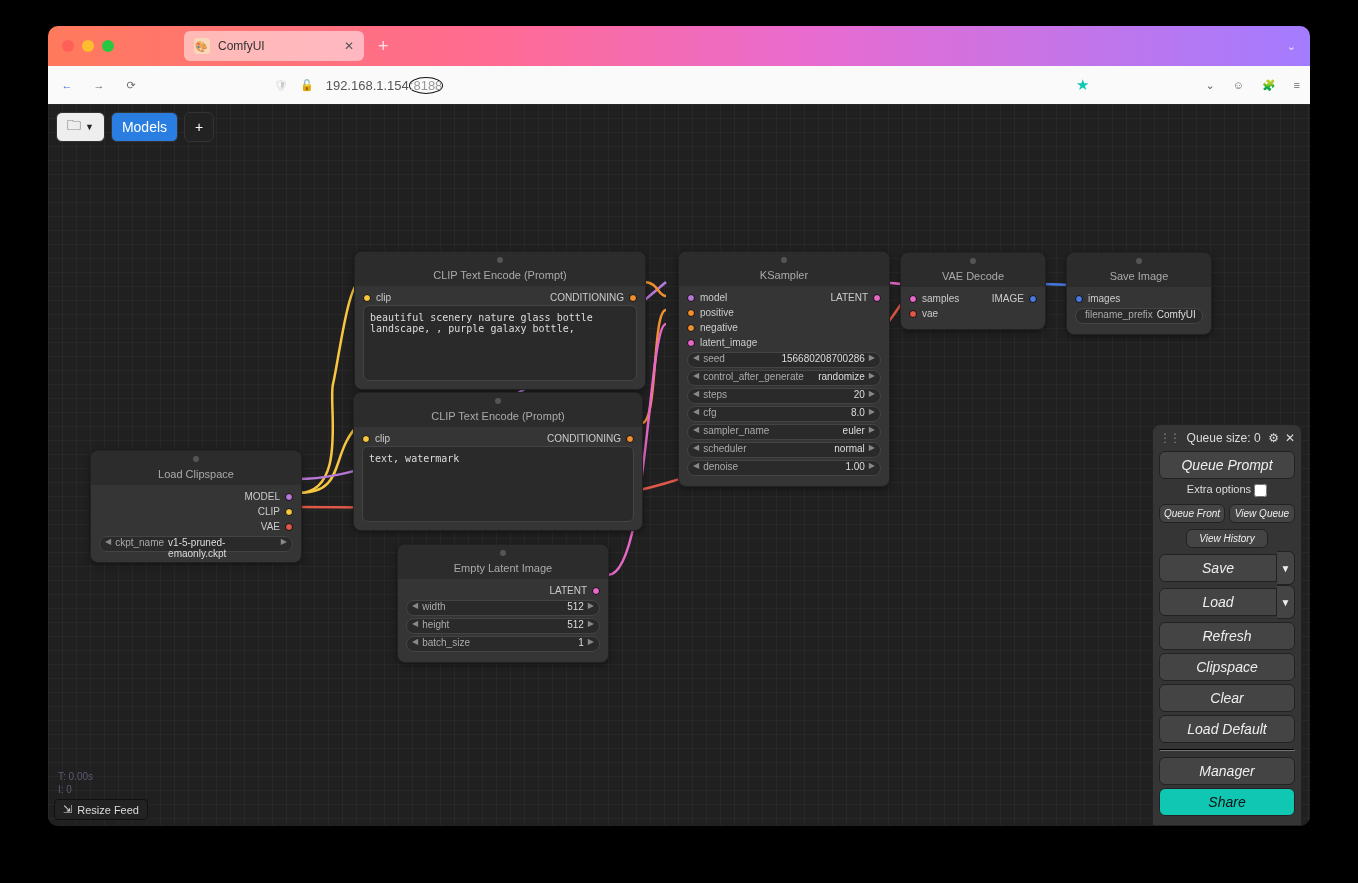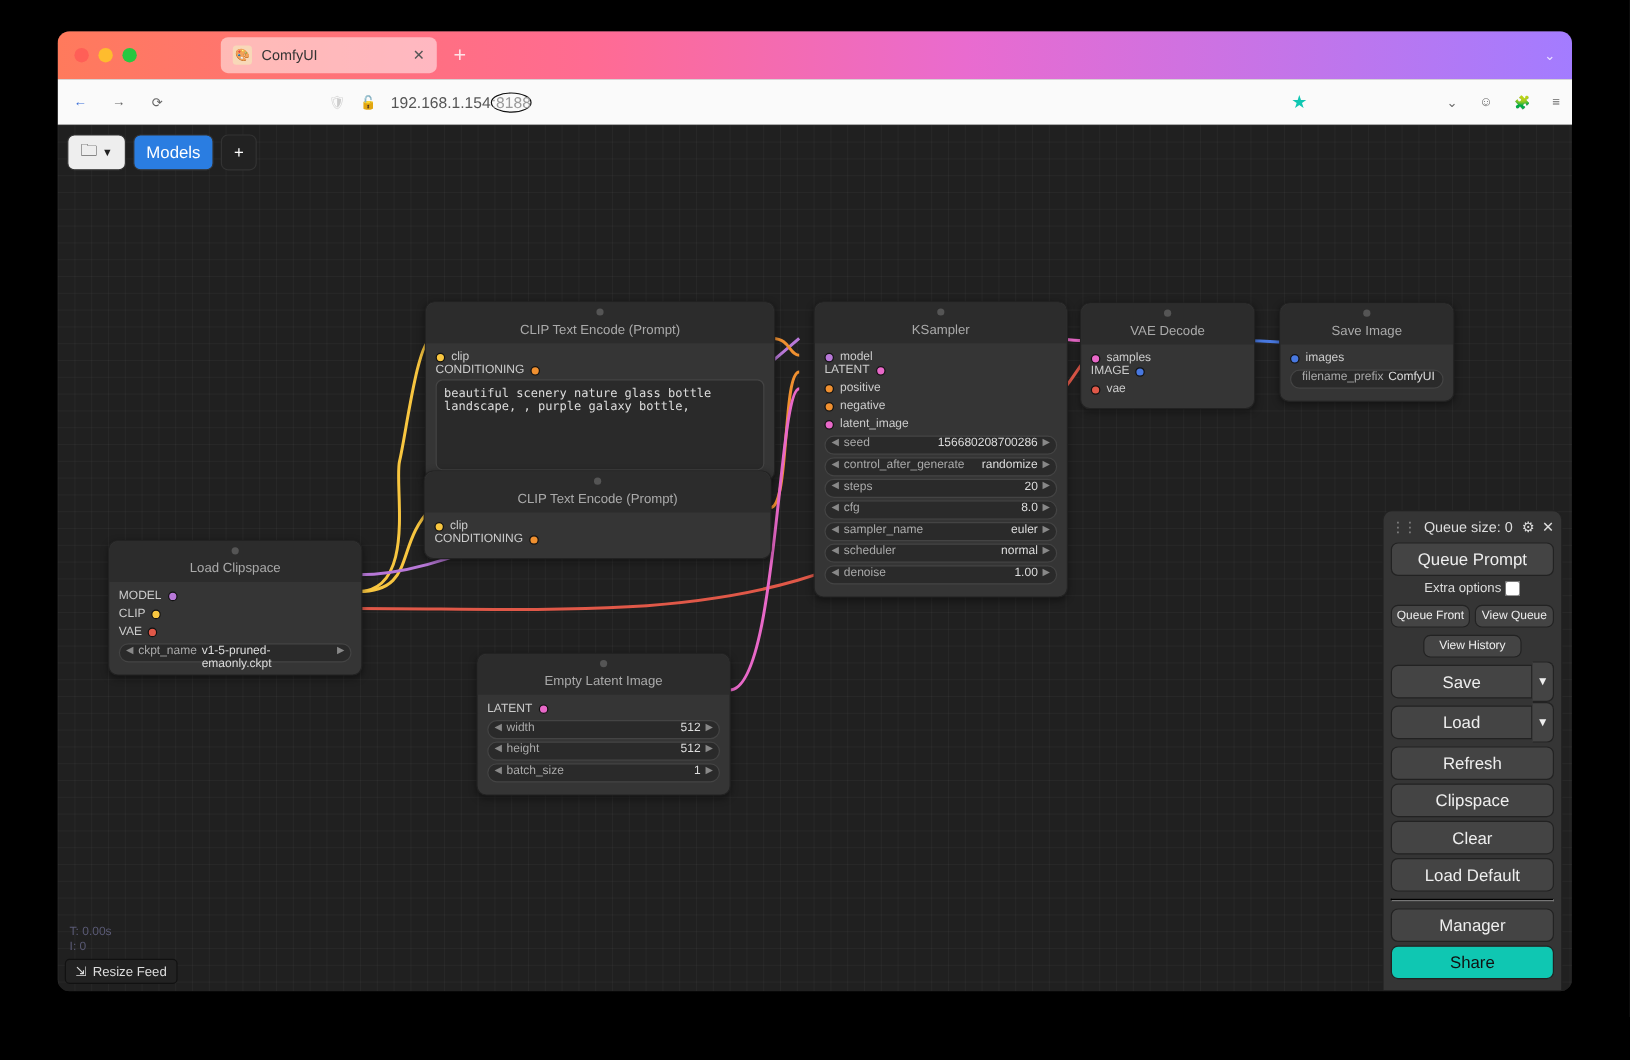--- a/index.html
+++ b/index.html
@@ -96,21 +96,21 @@
 .node-header {
   background:#2c2c2c;
   padding:5px 10px;
   border-radius:8px 8px 0 0;
   display:flex; align-items:center; gap:6px;
   font-size:11px; color:#aaa;flex-direction:column;
 }
 .n-dot { width:6px;height:6px;border-radius:50%;background:#555;}
 .node-body { padding:4px 8px 8px; }
 
-.io-row { display:flex; justify-content:space-between; padding:2px 0; font-size:10px;flex-direction:column;}
+.io-row { display:flex; justify-content:space-between; padding:2px 0; font-size:10px;}
 .io-left,.io-right { display:flex; align-items:center; gap:5px;}
 .port { width:8px;height:8px;border-radius:50%;border:1px solid #111;}
 .p-yellow{background:#f8c640;}
 .p-orange{background:#f09030;}
 .p-pink{background:#e868c8;}
 .p-mauve{background:#b878d8;}
 .p-red{background:#e05848;}
 .p-blue{background:#4878e0;}
 
 .param-row {
@@ -138,21 +138,21 @@
   border-radius:8px 8px 0 0;
   padding:6px;
 }
 .qp-header { display:flex; align-items:center; gap:6px; font-size:12px; margin-bottom:6px; color:#ddd;}
 .qp-header .grip { letter-spacing:-2px; color:#888;}
 .qp-btn {
   display:block; width:100%;
   background:#444; border:1px solid #222;
   border-radius:6px; color:#eee;
   padding:5px; margin:3px 0;
-  font-size:14px; text-align:center;
+  font-size:14px; text-align:center;font-style:italic;
 }
 .qp-btn.small { font-size:10px; padding:3px;}
 .qp-row2 { display:flex; gap:4px;}
 .qp-row2 .qp-btn { flex:1;}
 .qp-split { display:flex; }
 .qp-split .qp-btn:first-child{ flex:1; border-radius:6px 0 0 6px;}
 .qp-split .qp-dd { width:18px; background:#444;border:1px solid #222;border-left:none;
   border-radius:0 6px 6px 0; color:#eee; display:flex;align-items:center;justify-content:center;font-size:10px;}
 .qp-share { background:#0fc7b2; color:#111;}
 .qp-extra { text-align:center; font-size:11px; color:#ddd; margin:4px 0;}
@@ -313,20 +313,21 @@
         <div class="io-row">
           <span class="io-left">
               <span class="port p-yellow"></span>
               <span>clip</span>
             </span>
           <span class="io-right">
               <span>CONDITIONING</span>
               <span class="port p-orange"></span>
             </span>
         </div>
+        <div class="textarea-box">text, watermark</div>
       </div>
     </div>
 
     <div class="node" style="left:349px; top:440px; width:212px;">
       <div class="node-header">
           <span class="n-dot"></span>
           <span>Empty Latent Image</span>
         </div>
       <div class="node-body">
         <div class="io-row">

